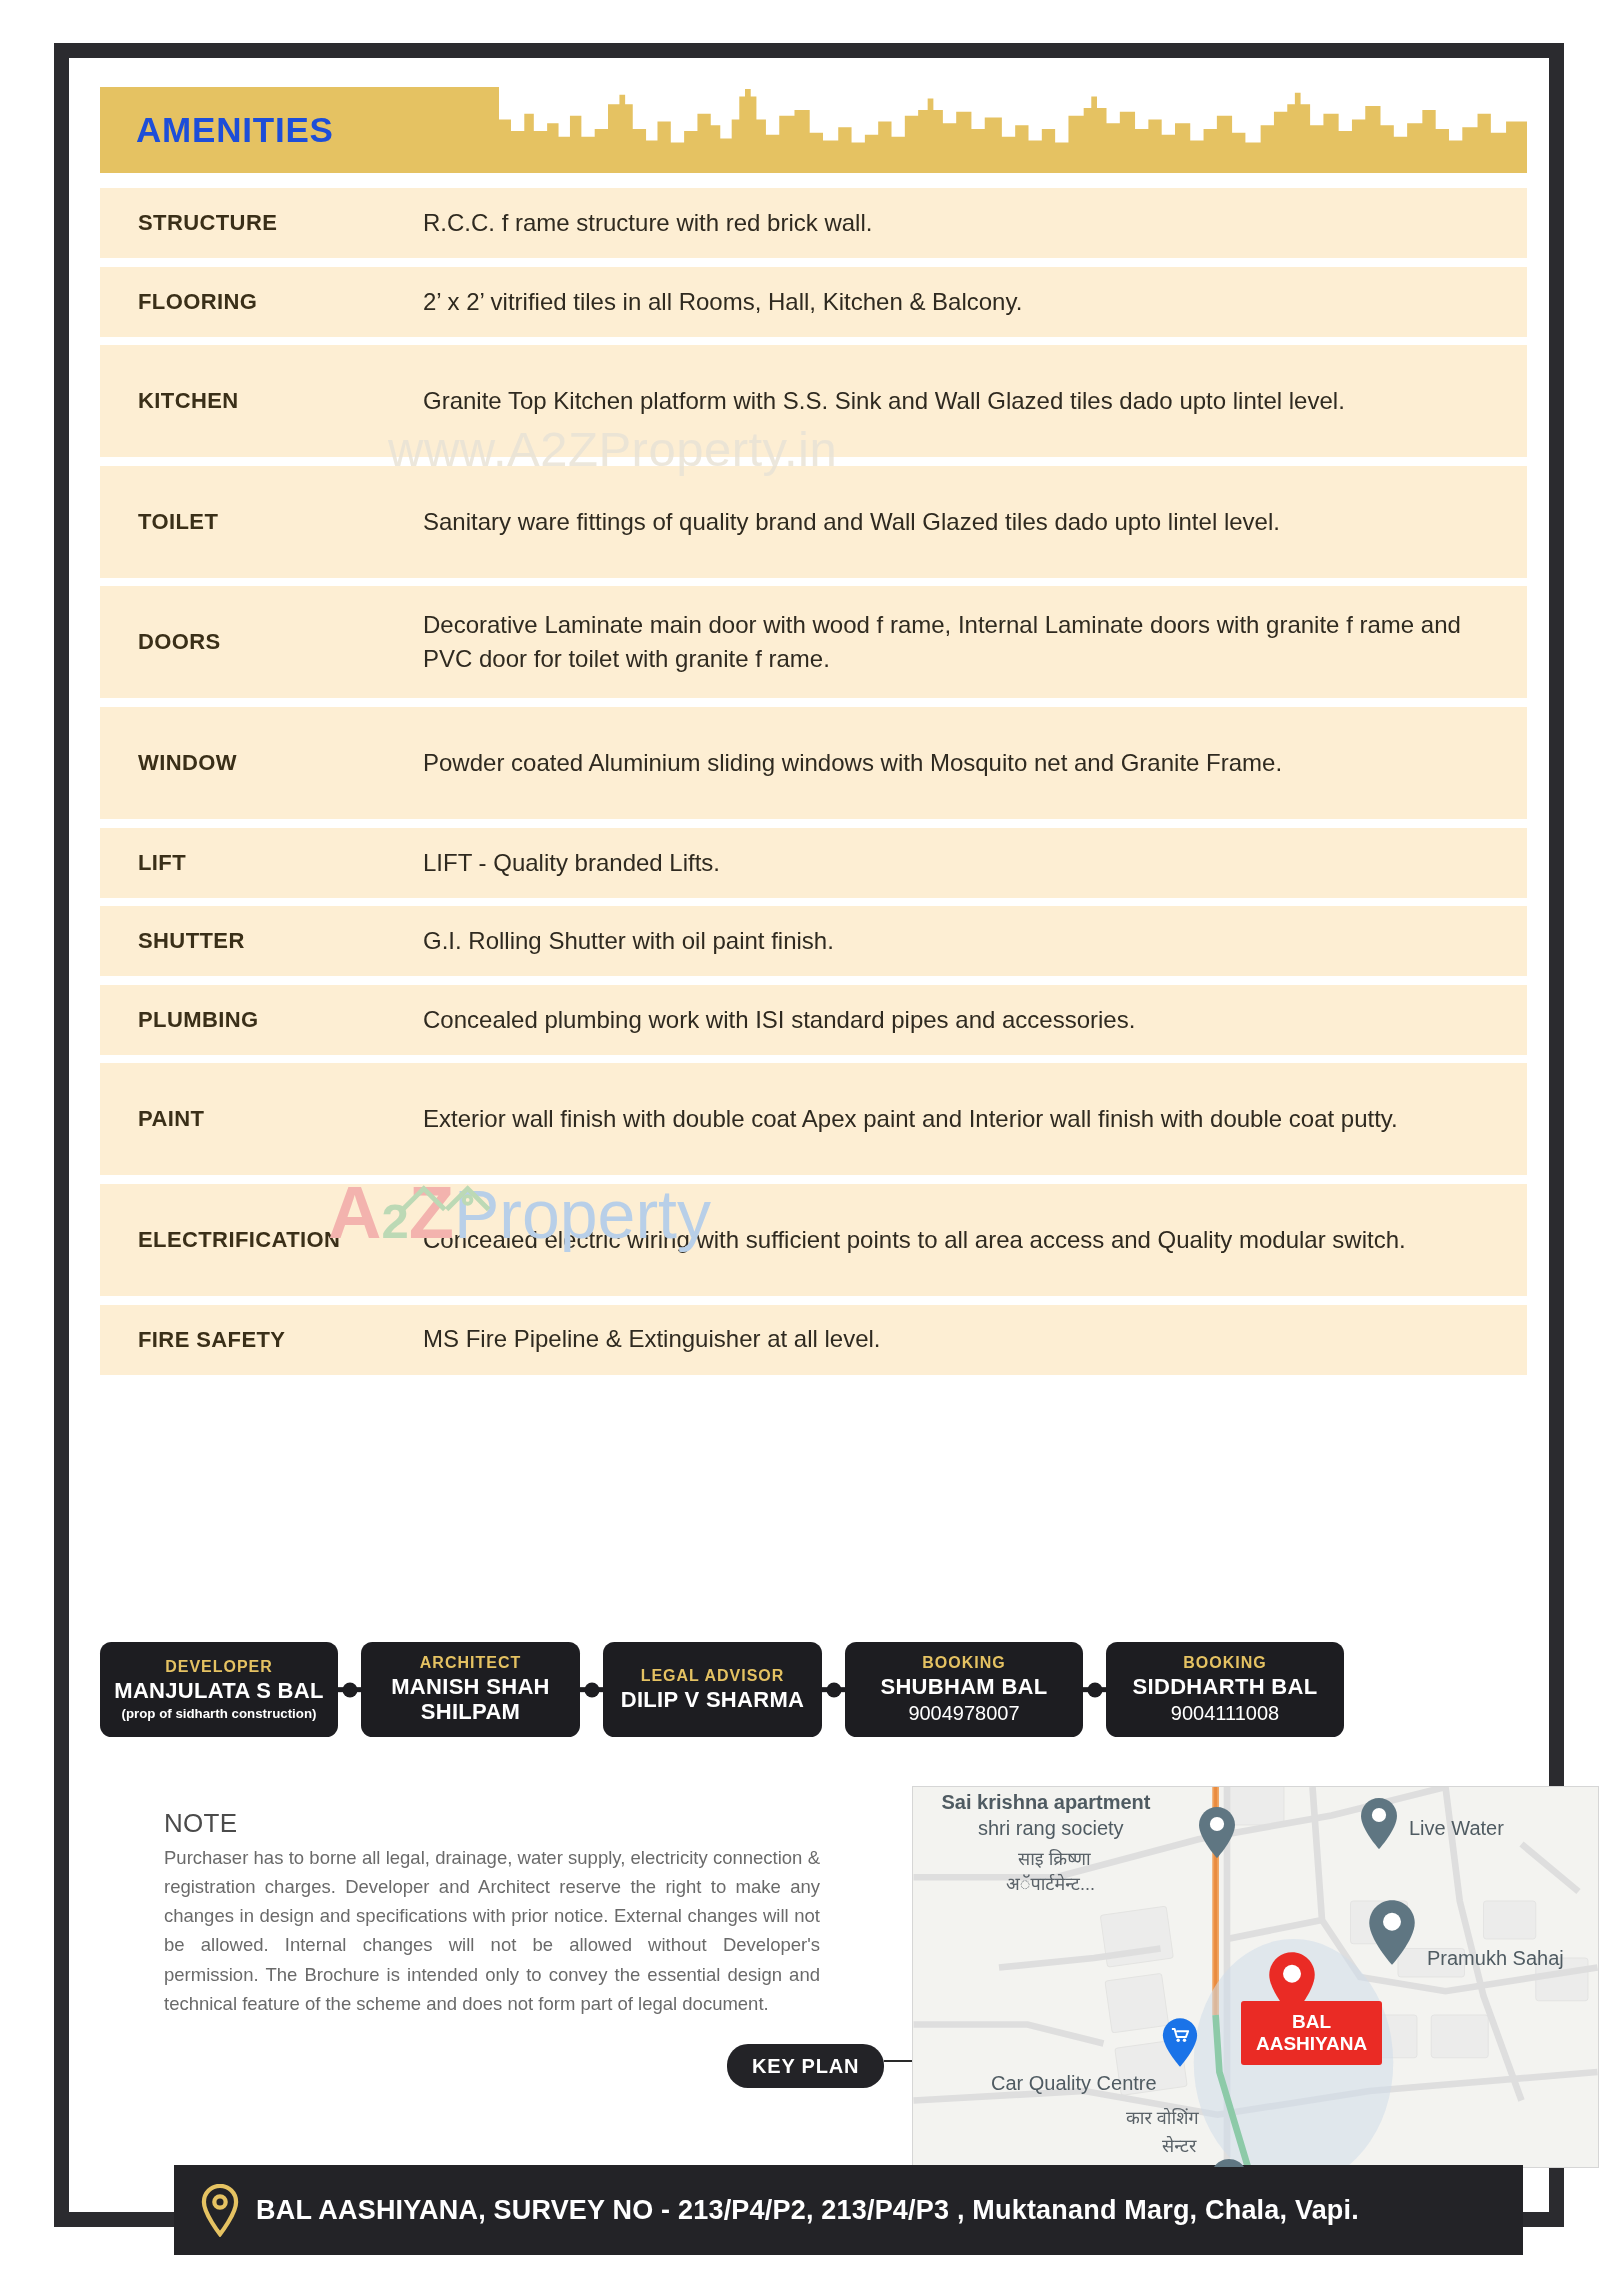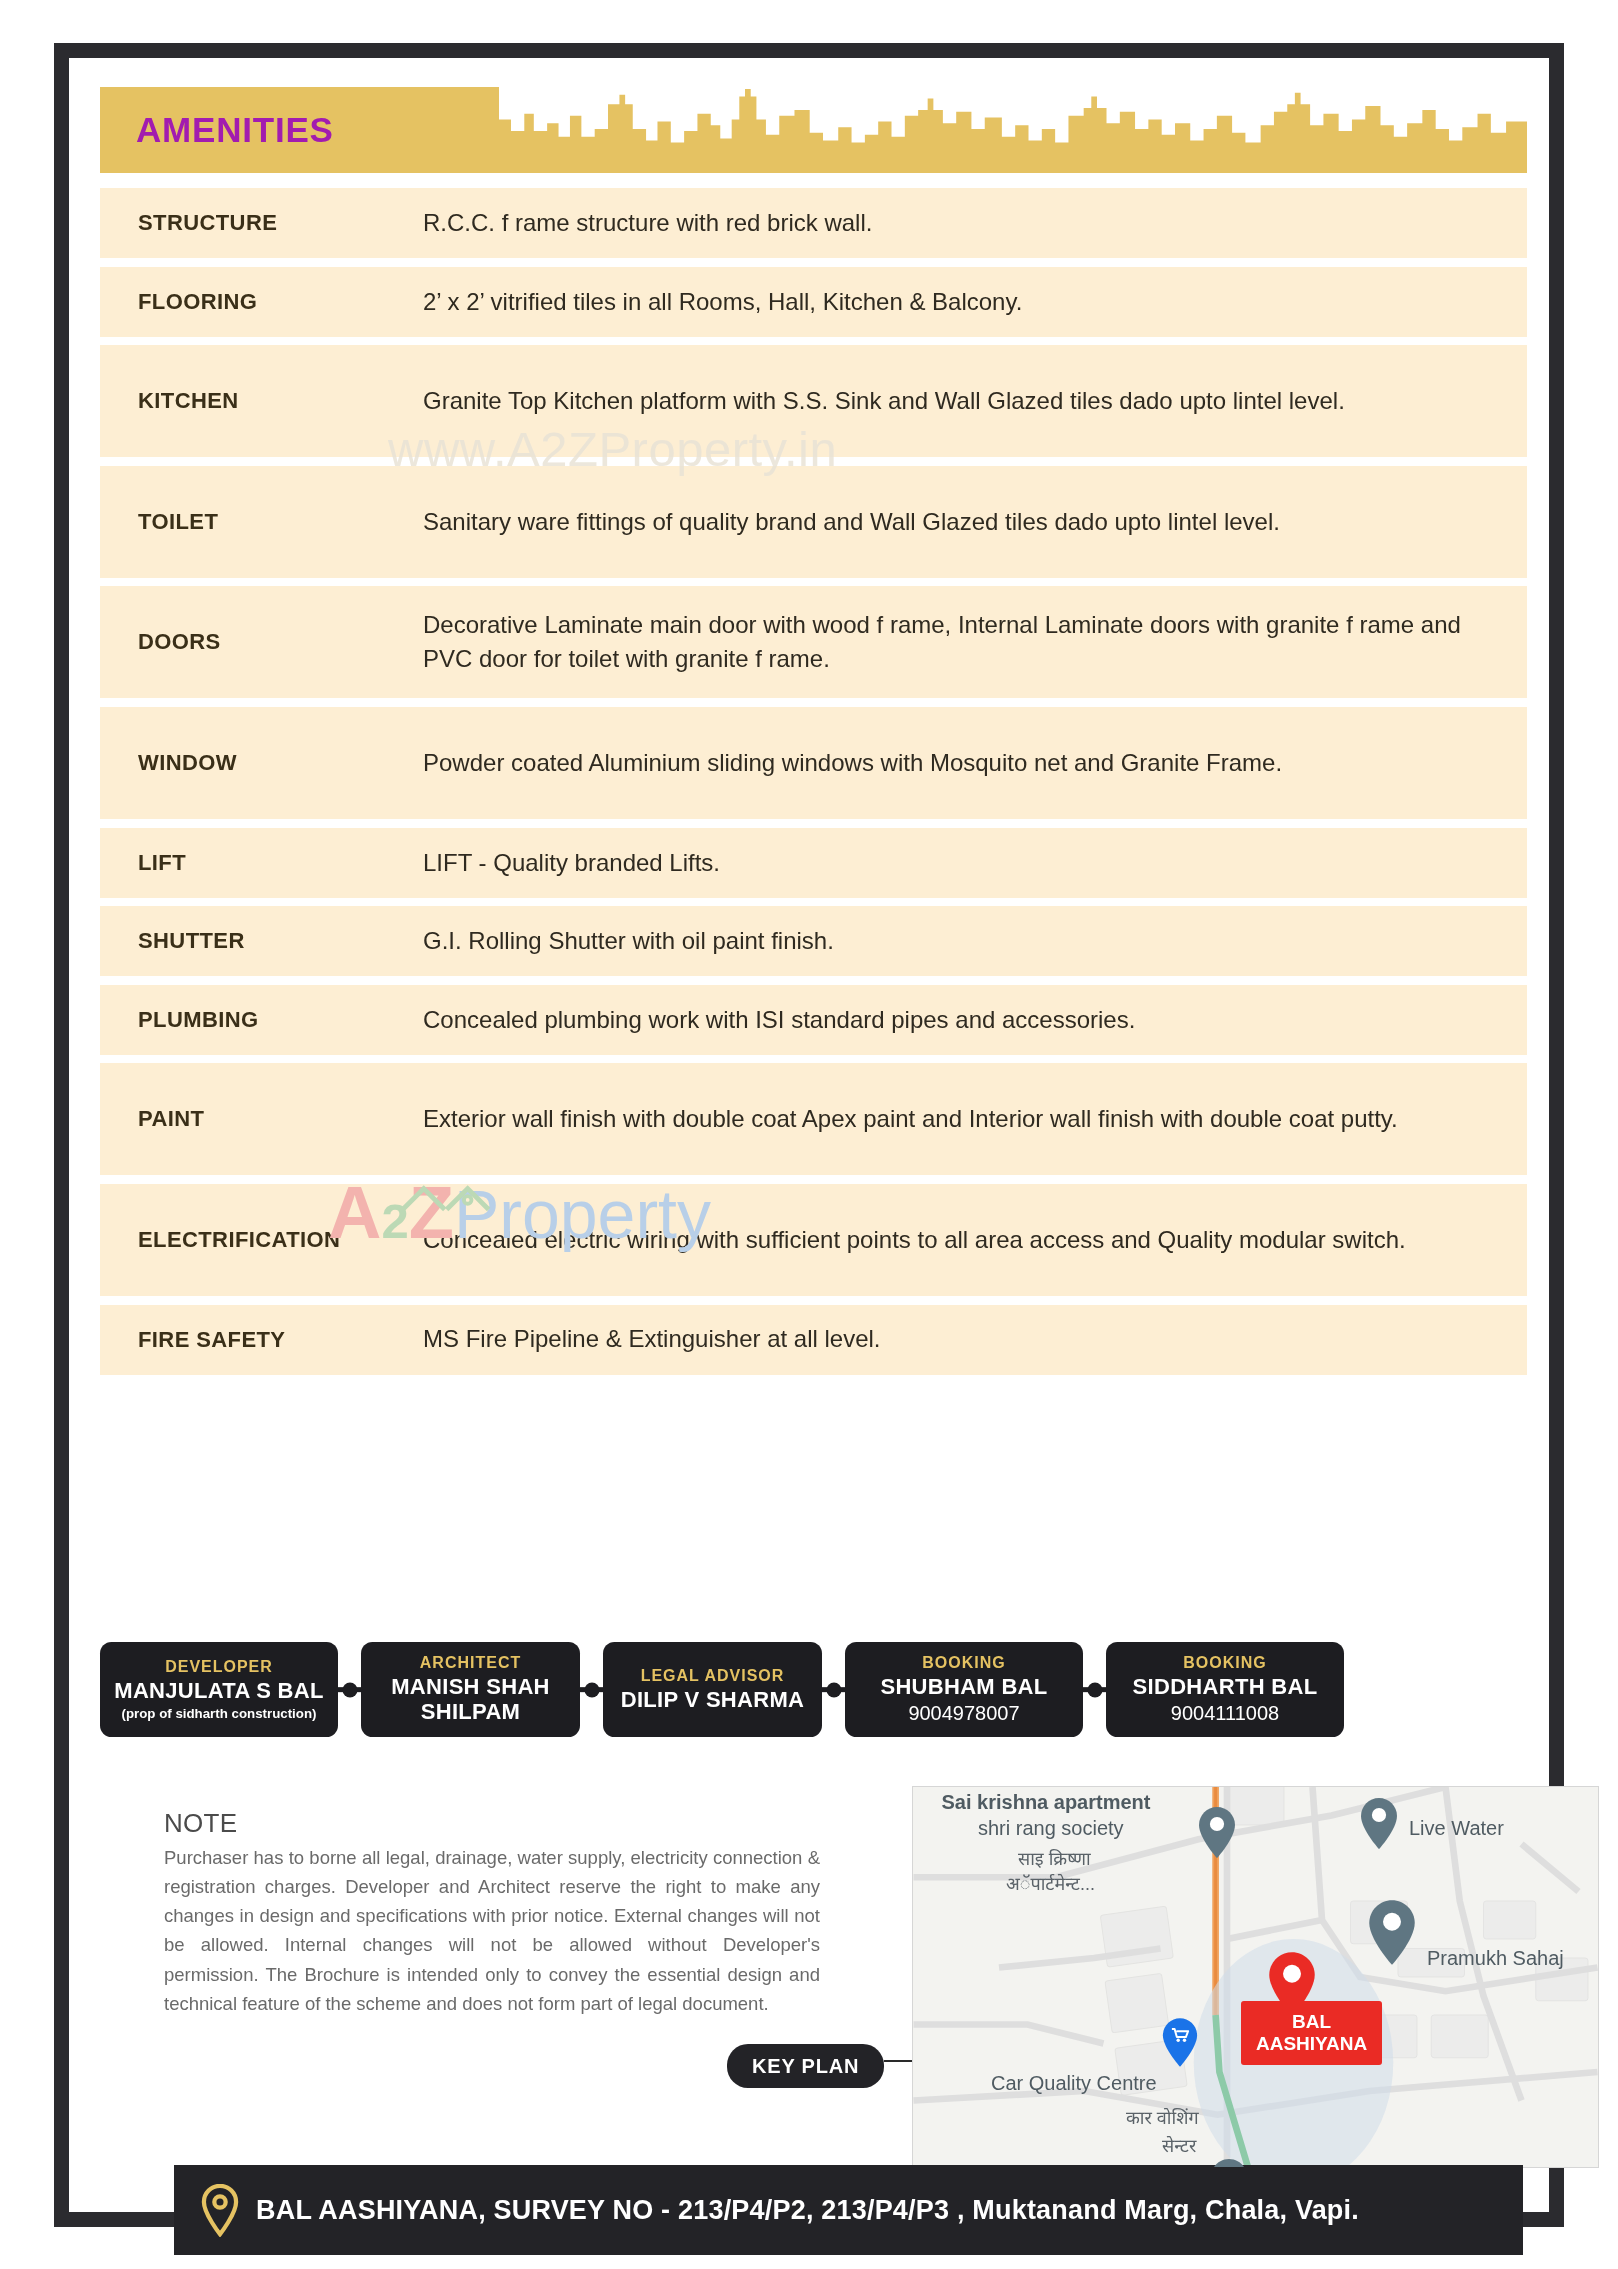--- a/index.html
+++ b/index.html
@@ -29,21 +29,21 @@
   .header{
     position:absolute;left:31px;top:28.5px;width:1427px;height:86px;
   }
   .header-band{
     position:absolute;left:0;top:0;width:399px;height:86px;
     background:#e5c262;
     z-index:2;
   }
   .header-title{
     position:absolute;left:36px;top:50%;transform:translateY(-50%);
-    font-size:35px;font-weight:bold;letter-spacing:0.8px;color:#a21caf;
+    font-size:35px;font-weight:bold;letter-spacing:0.8px;color:#1d4ed8;
   }
   .skyline{
     position:absolute;left:0;top:0;width:1427px;height:86px;z-index:1;
   }
 
   
   .table{
     position:absolute;left:31px;top:130px;width:1427px;
   }
   .row{

